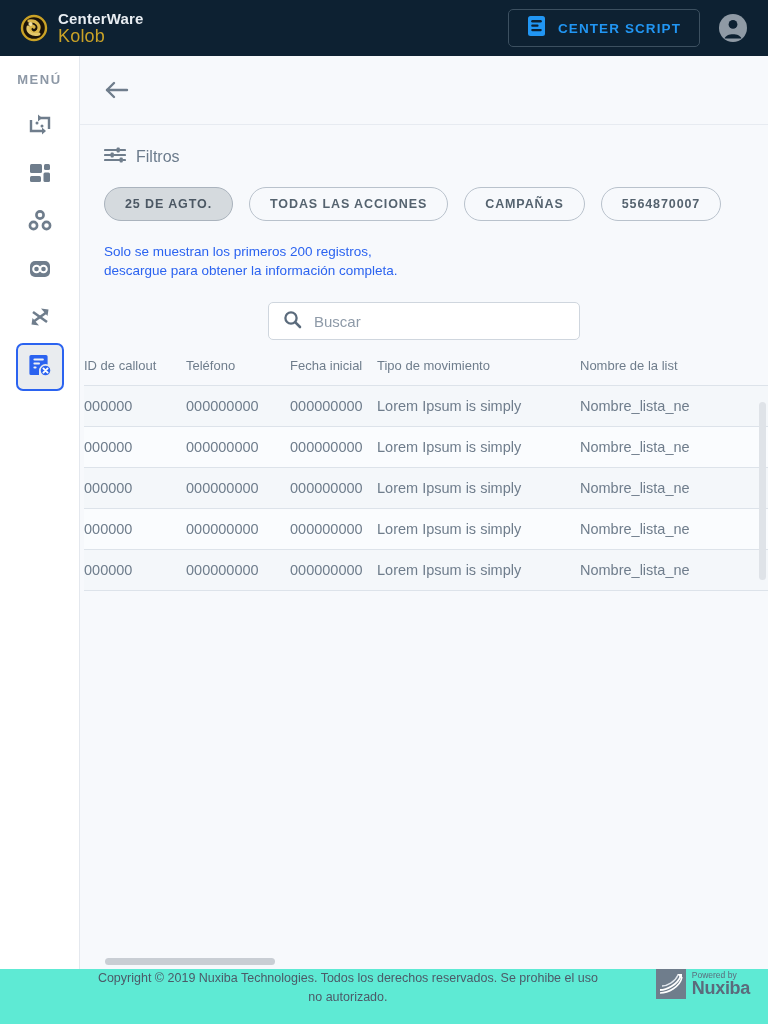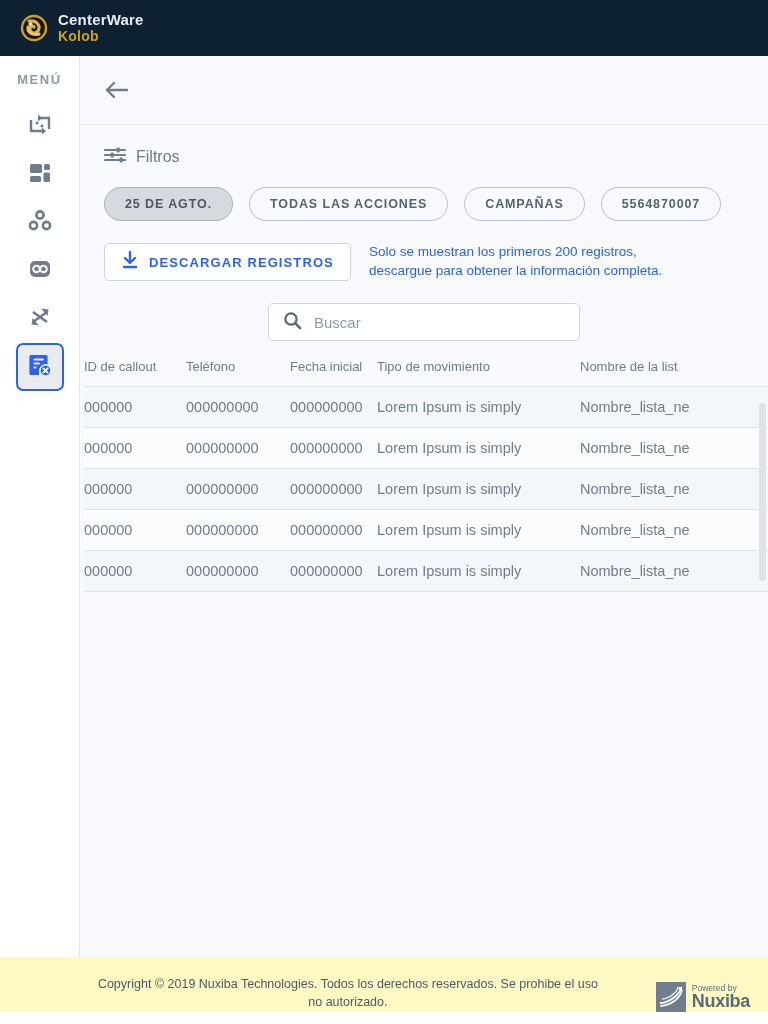--- a/index.html
+++ b/index.html
@@ -16,21 +16,21 @@
     position: absolute; top: 0; left: 0;
     width: 768px; height: 56px;
     background: #0d2132;
     display: flex; align-items: center;
     padding: 0 20px;
   }
   .brand { display: flex; align-items: center; gap: 10px; }
   .brand-mark { width: 28px; height: 28px; position: relative; }
   .brand-text { line-height: 1.02; }
   .brand-name { color: #e8edf2; font-size: 15px; font-weight: 700; letter-spacing: .2px; }
-  .brand-sub { color: #c9a227; font-size: 14px; font-weight: 700; letter-spacing: .2px; }
+  .brand-sub { color: #c9a227; font-size: 18px; font-weight: 400; letter-spacing: .2px; }
 
   .topbar-right {
     margin-left: auto; display: flex; align-items: center; gap: 18px;
   }
   .script-btn {
     display: flex; align-items: center; gap: 12px;
     height: 38px; padding: 0 18px;
     border: 1px solid #3c5060; border-radius: 5px;
     background: transparent; cursor: pointer;
   }
@@ -160,24 +160,24 @@
     position: absolute; left: 0; bottom: 0;
     width: 688px; height: 14px; background: #f7f9fc;
   }
   .hscroll-thumb {
     position: absolute; left: 25px; bottom: 4px;
     width: 170px; height: 7px; border-radius: 4px; background: #c9ced4;
   }
 
   
   .footer {
-    position: absolute; left: 0; bottom: 12px;
+    position: absolute; left: 0; bottom: 0;
     width: 768px; height: 55px;
-    background: #fef9c3;
-    display: flex; align-items: flex-end;
+    background: #5eead4;
+    display: flex; align-items: flex-start;
   }
   .footer-text {
     flex: 1; text-align: center; padding-left: 40px;
     font-size: 12.5px; color: #4c5a68; line-height: 1.5;
   }
   .nuxiba {
     display: flex; align-items: center; gap: 6px; margin-right: 18px;
   }
   .nuxiba-mark { width: 30px; height: 30px; }
   .nuxiba-text { line-height: 1; }
@@ -197,20 +197,40 @@
         <path d="M19 20 C12 22, 7 18, 8 13" fill="none" stroke="#e3c76a" stroke-width="3" stroke-linecap="round"></path>
         <circle cx="10.5" cy="10" r="2.1" fill="#f0dfa0"></circle>
       </svg>
     </span>
     <span class="brand-text">
       <span class="brand-name">CenterWare</span><br>
       <span class="brand-sub">Kolob</span>
     </span>
   </div>
 
+  <div class="topbar-right">
+    <div class="script-btn">
+      <span>
+        <svg width="19" height="22" viewBox="0 0 19 22">
+          <rect x="1" y="1" width="17" height="20" rx="2.5" fill="#2196f3"></rect>
+          <rect x="4.2" y="5" width="10.6" height="2.4" rx="1.2" fill="#0d2132"></rect>
+          <rect x="4.2" y="9.6" width="7.4" height="2.2" rx="1.1" fill="#0d2132"></rect>
+          <rect x="4.2" y="14" width="10.6" height="2.2" rx="1.1" fill="#0d2132"></rect>
+        </svg>
+      </span>
+      <span class="script-btn-label">CENTER SCRIPT</span>
+    </div>
+    <div class="avatar-btn">
+      <svg width="30" height="30" viewBox="0 0 30 30">
+        <circle cx="15" cy="15" r="14" fill="#8f9aa5"></circle>
+        <circle cx="15" cy="11.4" r="4.4" fill="#0d2132"></circle>
+        <path d="M6.6 25.5 C8 19.8 22 19.8 23.4 25.5 Z" fill="#0d2132"></path>
+      </svg>
+    </div>
+  </div>
 </div>
 
 <div class="sidebar">
   <div class="menu-label">MENÚ</div>
 
   <div class="nav-item">
     <span>
       <svg width="26" height="26" viewBox="0 0 26 26">
         <path d="M4 8 L4 19 L15 19" fill="none" stroke="#6f7d8c" stroke-width="2.4"></path>
         <path d="M22 17 L22 6 L11 6" fill="none" stroke="#6f7d8c" stroke-width="2.4"></path>
@@ -303,30 +323,20 @@
   </div>
 
   <div class="chips">
     <div class="chip selected">25 DE AGTO.</div>
     <div class="chip">TODAS LAS ACCIONES</div>
     <div class="chip">CAMPAÑAS</div>
     <div class="chip">5564870007</div>
   </div>
 
   <div class="action-row">
-    <div class="download-btn">
-      <span>
-        <svg width="18" height="20" viewBox="0 0 18 20">
-          <path d="M9 2 V12" stroke="#2b63f0" stroke-width="2.4" stroke-linecap="round"></path>
-          <path d="M4 8 L9 13 L14 8" fill="none" stroke="#2b63f0" stroke-width="2.4" stroke-linecap="round" stroke-linejoin="round"></path>
-          <path d="M3 17 H15" stroke="#2b63f0" stroke-width="2.4" stroke-linecap="round"></path>
-        </svg>
-      </span>
-      <span class="download-label">DESCARGAR REGISTROS</span>
-    </div>
     <div class="notice">
       <span>Solo se muestran los primeros 200 registros,</span><br>
       <span>descargue para obtener la información completa.</span>
     </div>
   </div>
 
   <div class="search-wrap">
     <div class="search-box">
       <span>
         <svg width="19" height="19" viewBox="0 0 19 19">

